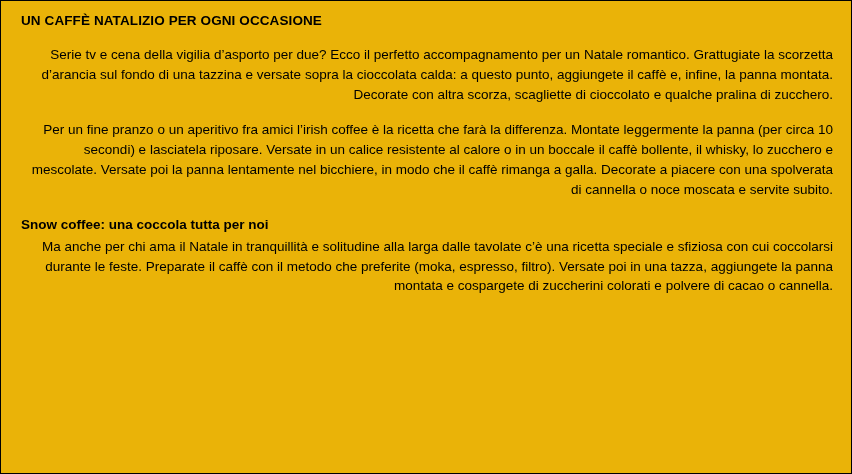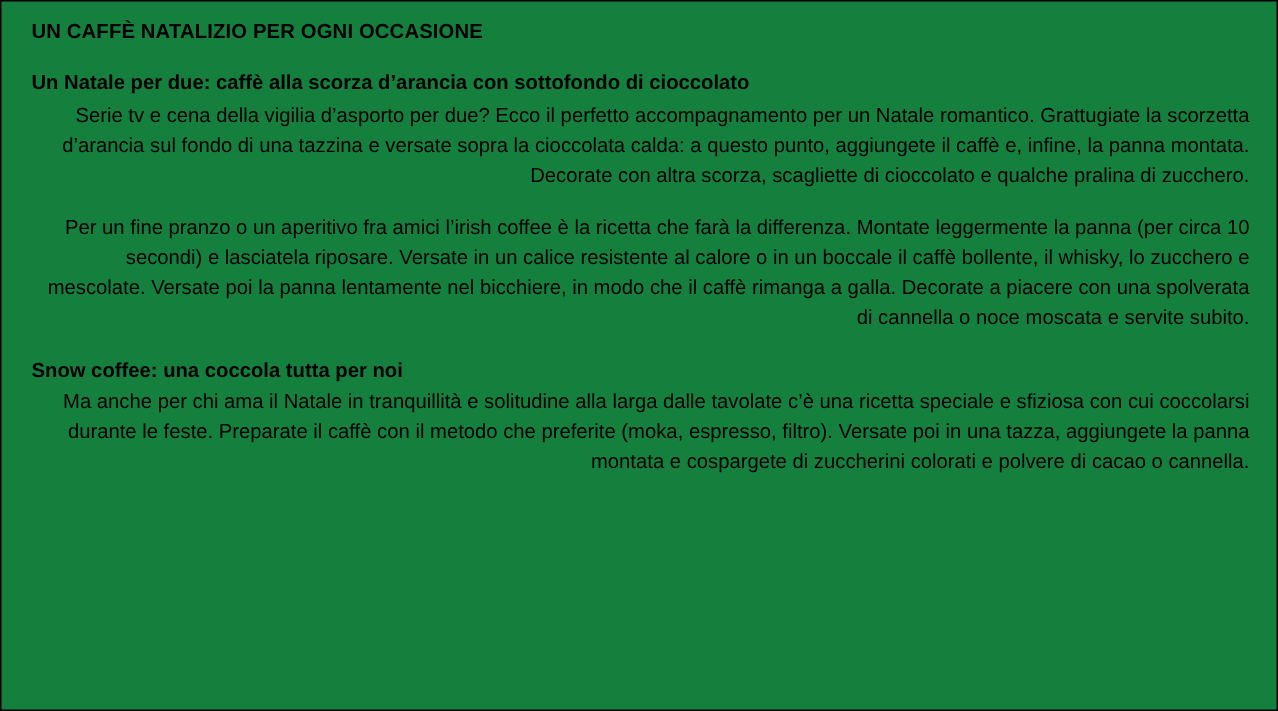--- a/index.html
+++ b/index.html
@@ -13,21 +13,21 @@
     font-family: "Liberation Sans", sans-serif;
     color: #000000;
     overflow: hidden;
   }
   .page {
     box-sizing: border-box;
     width: 852px;
     height: 474px;
     border: 1px solid #000000;
     padding: 12px 18px 10px 20px;
-    background: #15803d;
+    background: #eab308;
   }
   .doc-title {
     font-size: 13.5px;
     font-weight: bold;
     letter-spacing: 0.1px;
     margin: 0 0 16px 0;
     line-height: 1.2;
   }
   .section {
     margin-bottom: 15px;
@@ -49,21 +49,20 @@
   }
 </style>
 </head>
 <body>
 
 <div class="page">
 
   <h1 class="doc-title">UN CAFFÈ NATALIZIO PER OGNI OCCASIONE</h1>
 
   <div class="section">
-    <h2 class="section-heading">Un Natale per due: caffè alla scorza d’arancia con sottofondo di cioccolato</h2>
     <p class="section-body">Serie tv e cena della vigilia d’asporto per due? Ecco il perfetto accompagnamento per un Natale romantico. Grattugiate la scorzetta d’arancia sul fondo di una tazzina e versate sopra la cioccolata calda: a questo punto, aggiungete il caffè e, infine, la panna montata. Decorate con altra scorza, scagliette di cioccolato e qualche pralina di zucchero.</p>
   </div>
 
   <div class="section">
     <p class="section-body">Per un fine pranzo o un aperitivo fra amici l’irish coffee è la ricetta che farà la differenza. Montate leggermente la panna (per circa 10 secondi) e lasciatela riposare. Versate in un calice resistente al calore o in un boccale il caffè bollente, il whisky, lo zucchero e mescolate. Versate poi la panna lentamente nel bicchiere, in modo che il caffè rimanga a galla. Decorate a piacere con una spolverata di cannella o noce moscata e servite subito.</p>
   </div>
 
   <div class="section">
     <h2 class="section-heading">Snow coffee: una coccola tutta per noi</h2>
     <p class="section-body">Ma anche per chi ama il Natale in tranquillità e solitudine alla larga dalle tavolate c’è una ricetta speciale e sfiziosa con cui coccolarsi durante le feste. Preparate il caffè con il metodo che preferite (moka, espresso, filtro). Versate poi in una tazza, aggiungete la panna montata e cospargete di zuccherini colorati e polvere di cacao o cannella.</p>

